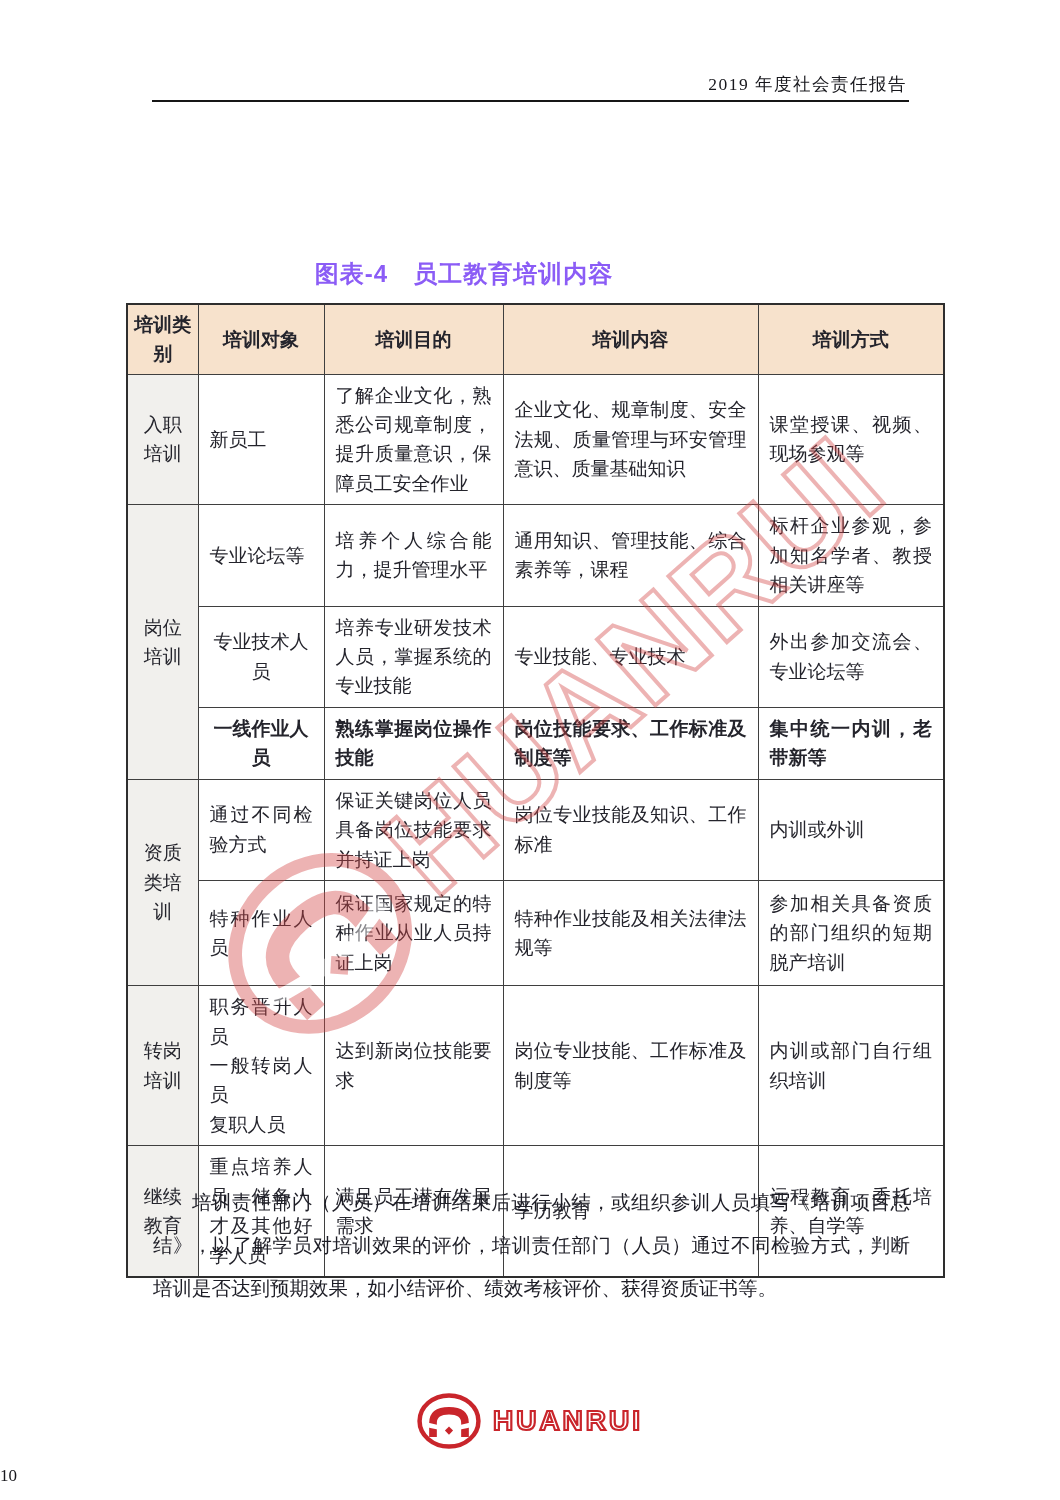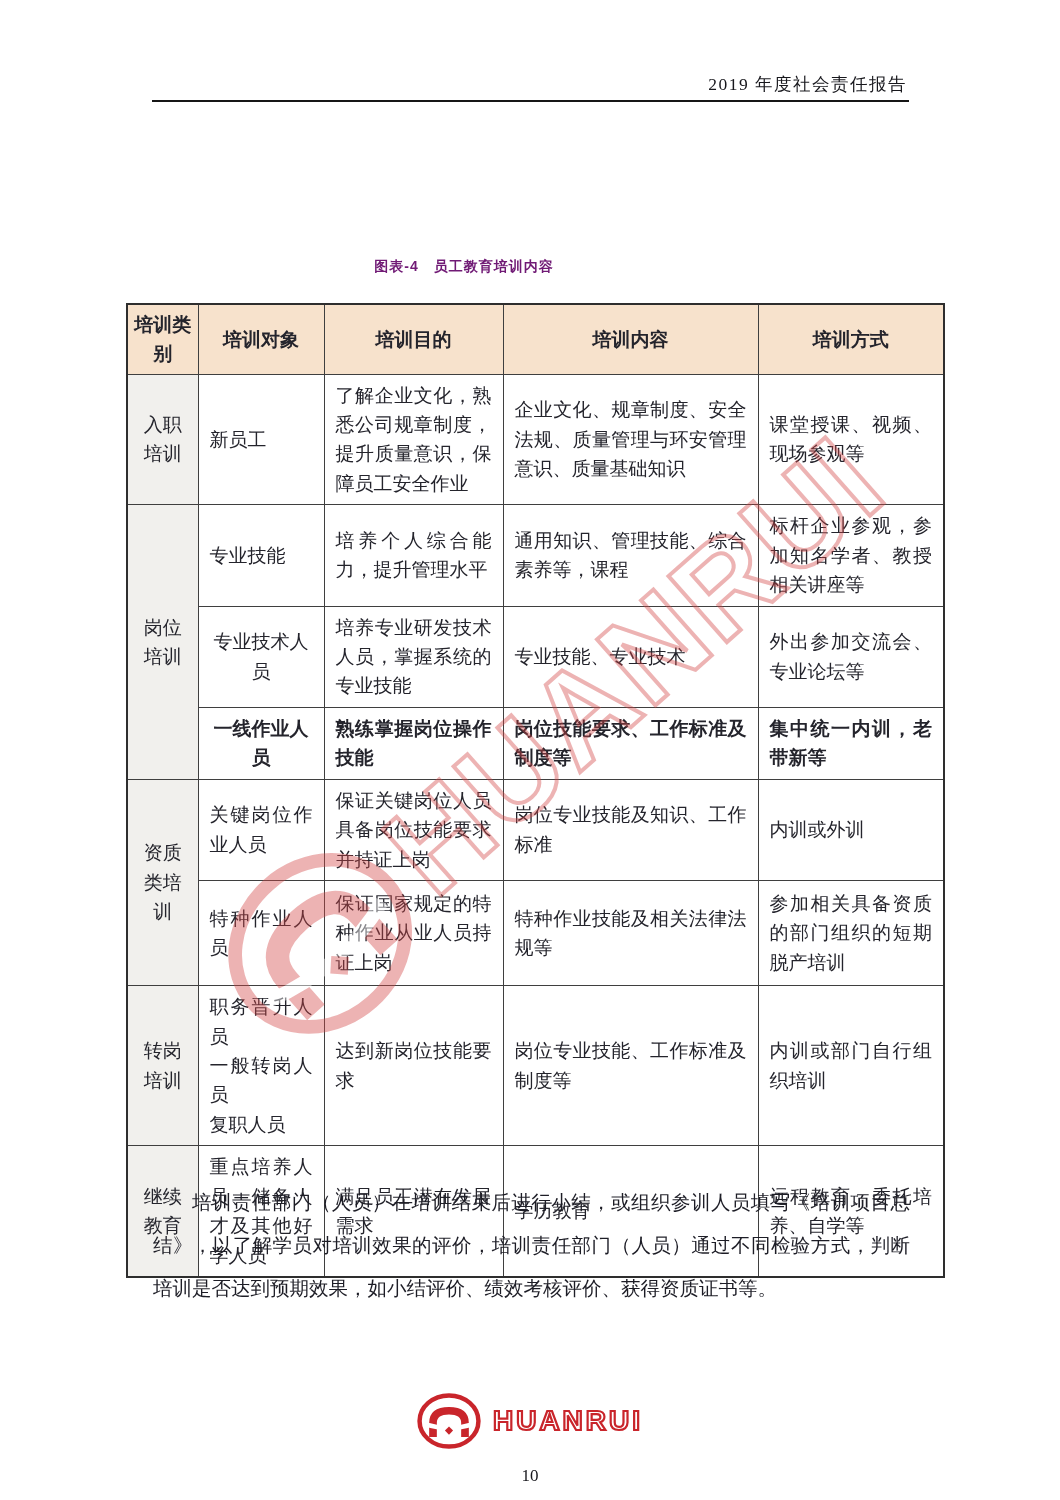--- a/index.html
+++ b/index.html
@@ -25,21 +25,21 @@
     font-size:19.5px; line-height:43px; text-align:justify; text-indent:2em;
     color:#1d1d26;
   }
   .para-intro   { top:127px; }
   .para-closing { top:1161px; }
 
   
   .tbl-caption {
     position:absolute; top:258px; left:0; width:928px; text-align:center;
     font-family:"Liberation Sans","DejaVu Sans",sans-serif;
-    font-weight:700; font-size:14px; color:#701a75; letter-spacing:1px;
+    font-weight:700; font-size:24px; color:#8b5cf6; letter-spacing:1px;
   }
 
   
   table.training {
     position:absolute; left:126px; top:303px; width:817px;
     border-collapse:collapse; table-layout:fixed;
     border:2px solid #2e2e2e;
   }
   table.training th, table.training td {
     border:1px solid #3f3f3f; vertical-align:middle;
@@ -86,21 +86,21 @@
   }
   .logo-icon { width:64px; height:58px; }
   .logo-text {
     font-family:"Liberation Sans","DejaVu Sans",sans-serif;
     font-weight:700; font-size:28px; letter-spacing:3px;
     color:#C9252B;
     -webkit-text-fill-color:#ffffff;
     -webkit-text-stroke:2.2px #C9252B;
   }
   .page-number {
-    position:absolute; top:1466px; left:0; width:1060px; text-align:center;
+    position:absolute; top:1466px; left:0; width:1060px; text-align:left;
     font-size:17px; color:#17171c;
   }
 </style>
 </head>
 <body>
 
 <div class="page">
 
   <div class="hdr-title">2019 年度社会责任报告</div>
   <div class="hdr-rule"></div>
@@ -128,40 +128,40 @@
     <tbody>
       <tr class="r1">
         <td class="cat">入职培训</td>
         <td class="cell">新员工</td>
         <td class="cell">了解企业文化，熟悉公司规章制度，提升质量意识，保障员工安全作业</td>
         <td class="cell">企业文化、规章制度、安全法规、质量管理与环安管理意识、质量基础知识</td>
         <td class="cell">课堂授课、视频、现场参观等</td>
       </tr>
       <tr class="r2">
         <td class="cat" rowspan="3">岗位培训</td>
-        <td class="cell">专业技能</td>
+        <td class="cell">专业论坛等</td>
         <td class="cell">培养个人综合能力，提升管理水平</td>
         <td class="cell">通用知识、管理技能、综合素养等，课程</td>
         <td class="cell">标杆企业参观，参加知名学者、教授相关讲座等</td>
       </tr>
       <tr class="r3">
         <td class="cell center">专业技术人员</td>
         <td class="cell">培养专业研发技术人员，掌握系统的专业技能</td>
         <td class="cell">专业技能、专业技术</td>
         <td class="cell">外出参加交流会、专业论坛等</td>
       </tr>
       <tr class="r4">
         <td class="cell center">一线作业人员</td>
         <td class="cell">熟练掌握岗位操作技能</td>
         <td class="cell">岗位技能要求、工作标准及制度等</td>
         <td class="cell">集中统一内训，老带新等</td>
       </tr>
       <tr class="r5">
         <td class="cat" rowspan="2">资质类培训</td>
-        <td class="cell">关键岗位作业人员</td>
+        <td class="cell">通过不同检验方式</td>
         <td class="cell">保证关键岗位人员具备岗位技能要求并持证上岗</td>
         <td class="cell">岗位专业技能及知识、工作标准</td>
         <td class="cell">内训或外训</td>
       </tr>
       <tr class="r6">
         <td class="cell">特种作业人员</td>
         <td class="cell">保证国家规定的特种作业从业人员持证上岗</td>
         <td class="cell">特种作业技能及相关法律法规等</td>
         <td class="cell">参加相关具备资质的部门组织的短期脱产培训</td>
       </tr>

